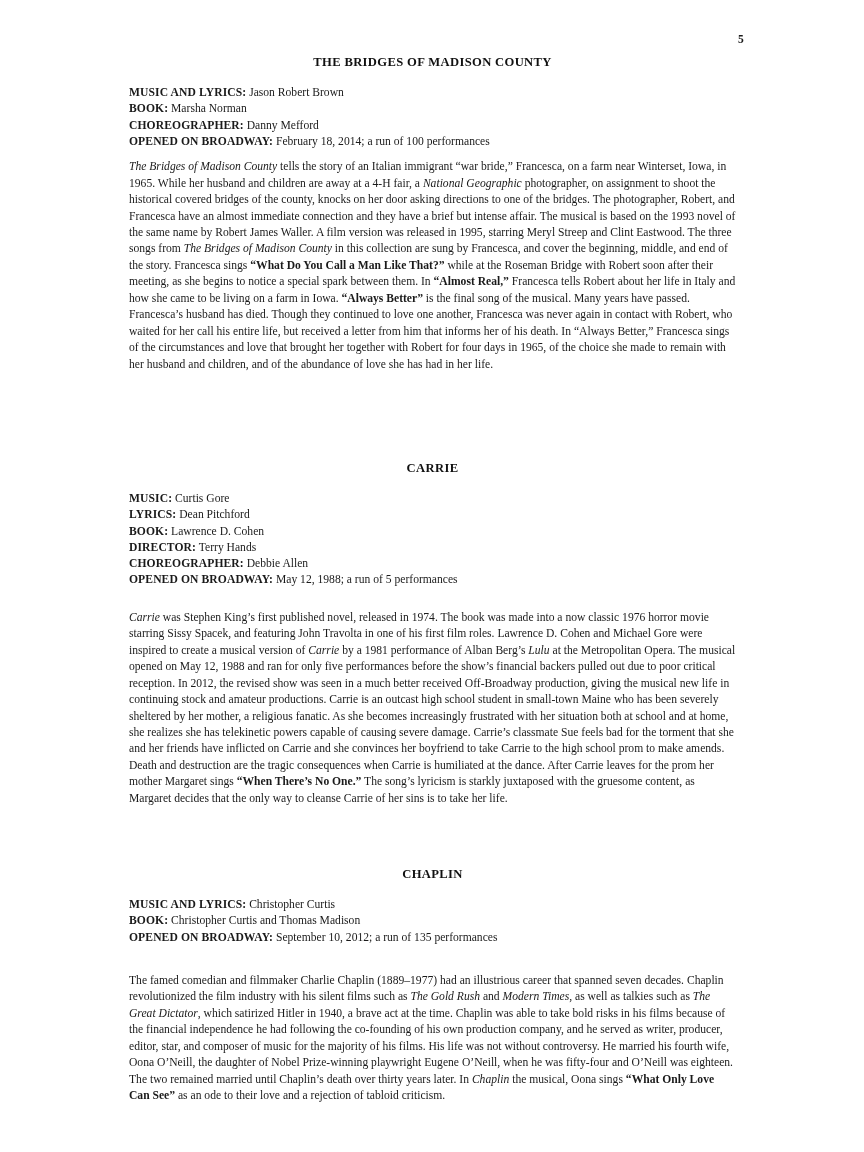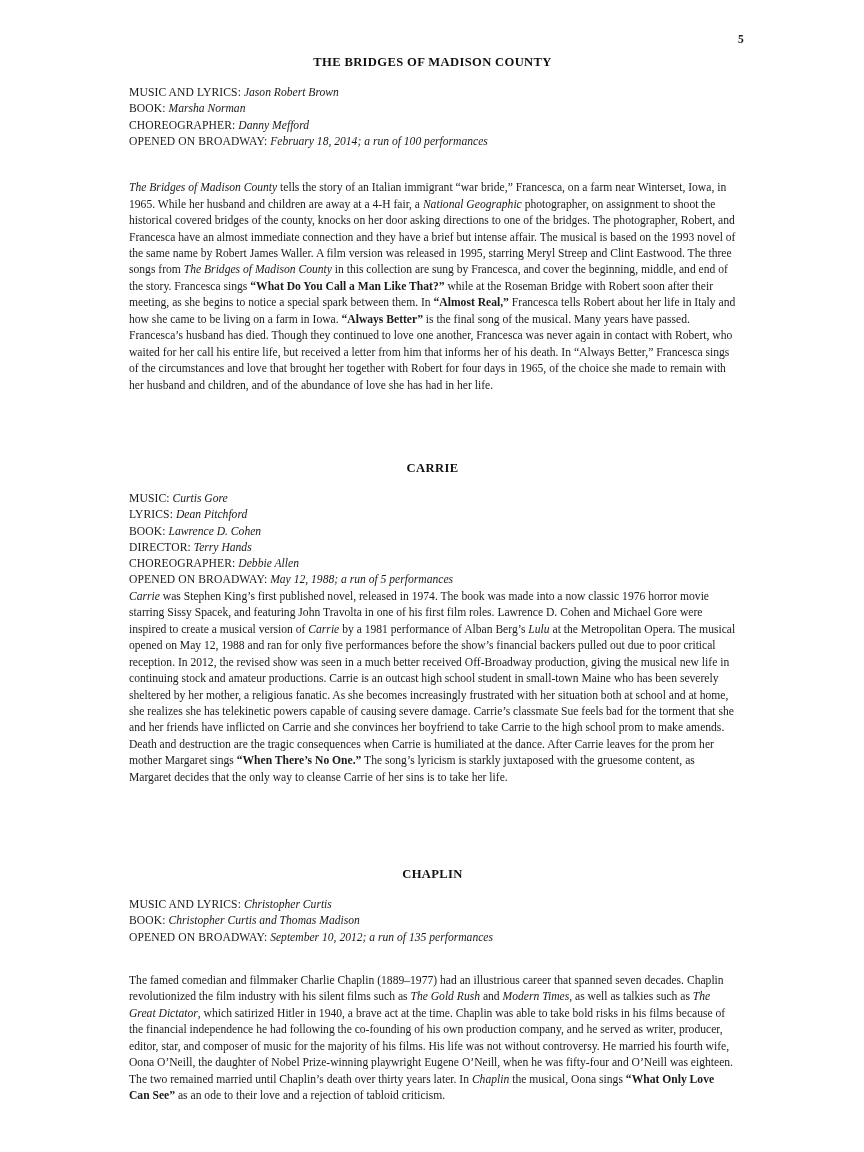--- a/index.html
+++ b/index.html
@@ -45,42 +45,41 @@
   }
   .credits {
     margin-top: 15px;
   }
   .credit-line {
     font-size: 11.6px;
     line-height: 16.3px;
     color: #1a1a1a;
   }
   .credit-label {
-    font-weight: normal;
+    font-weight: bold;
     letter-spacing: 0.1px;
   }
   .credit-value {
     font-weight: normal;
-    font-style: italic;
   }
   .body-par {
     font-size: 11.6px;
     line-height: 16.45px;
     text-align: left;
     color: #1a1a1a;
   }
   .body-par i { font-style: italic; }
   .body-par b { font-weight: bold; }
 
   
   .sec-bridges { position: absolute; left: 0; top: 55px; width: 607px; }
-  .sec-bridges .body-par { margin-top: 30px; }
+  .sec-bridges .body-par { margin-top: 9px; }
 
   .sec-carrie { position: absolute; left: 0; top: 461px; width: 607px; }
-  .sec-carrie .body-par { }
+  .sec-carrie .body-par { margin-top: 21px; }
 
   .sec-chaplin { position: absolute; left: 0; top: 867px; width: 607px; }
   .sec-chaplin .body-par { margin-top: 27px; }
 </style>
 </head>
 <body>
 
 <div class="page">
 
   <div class="page-number">5</div>

